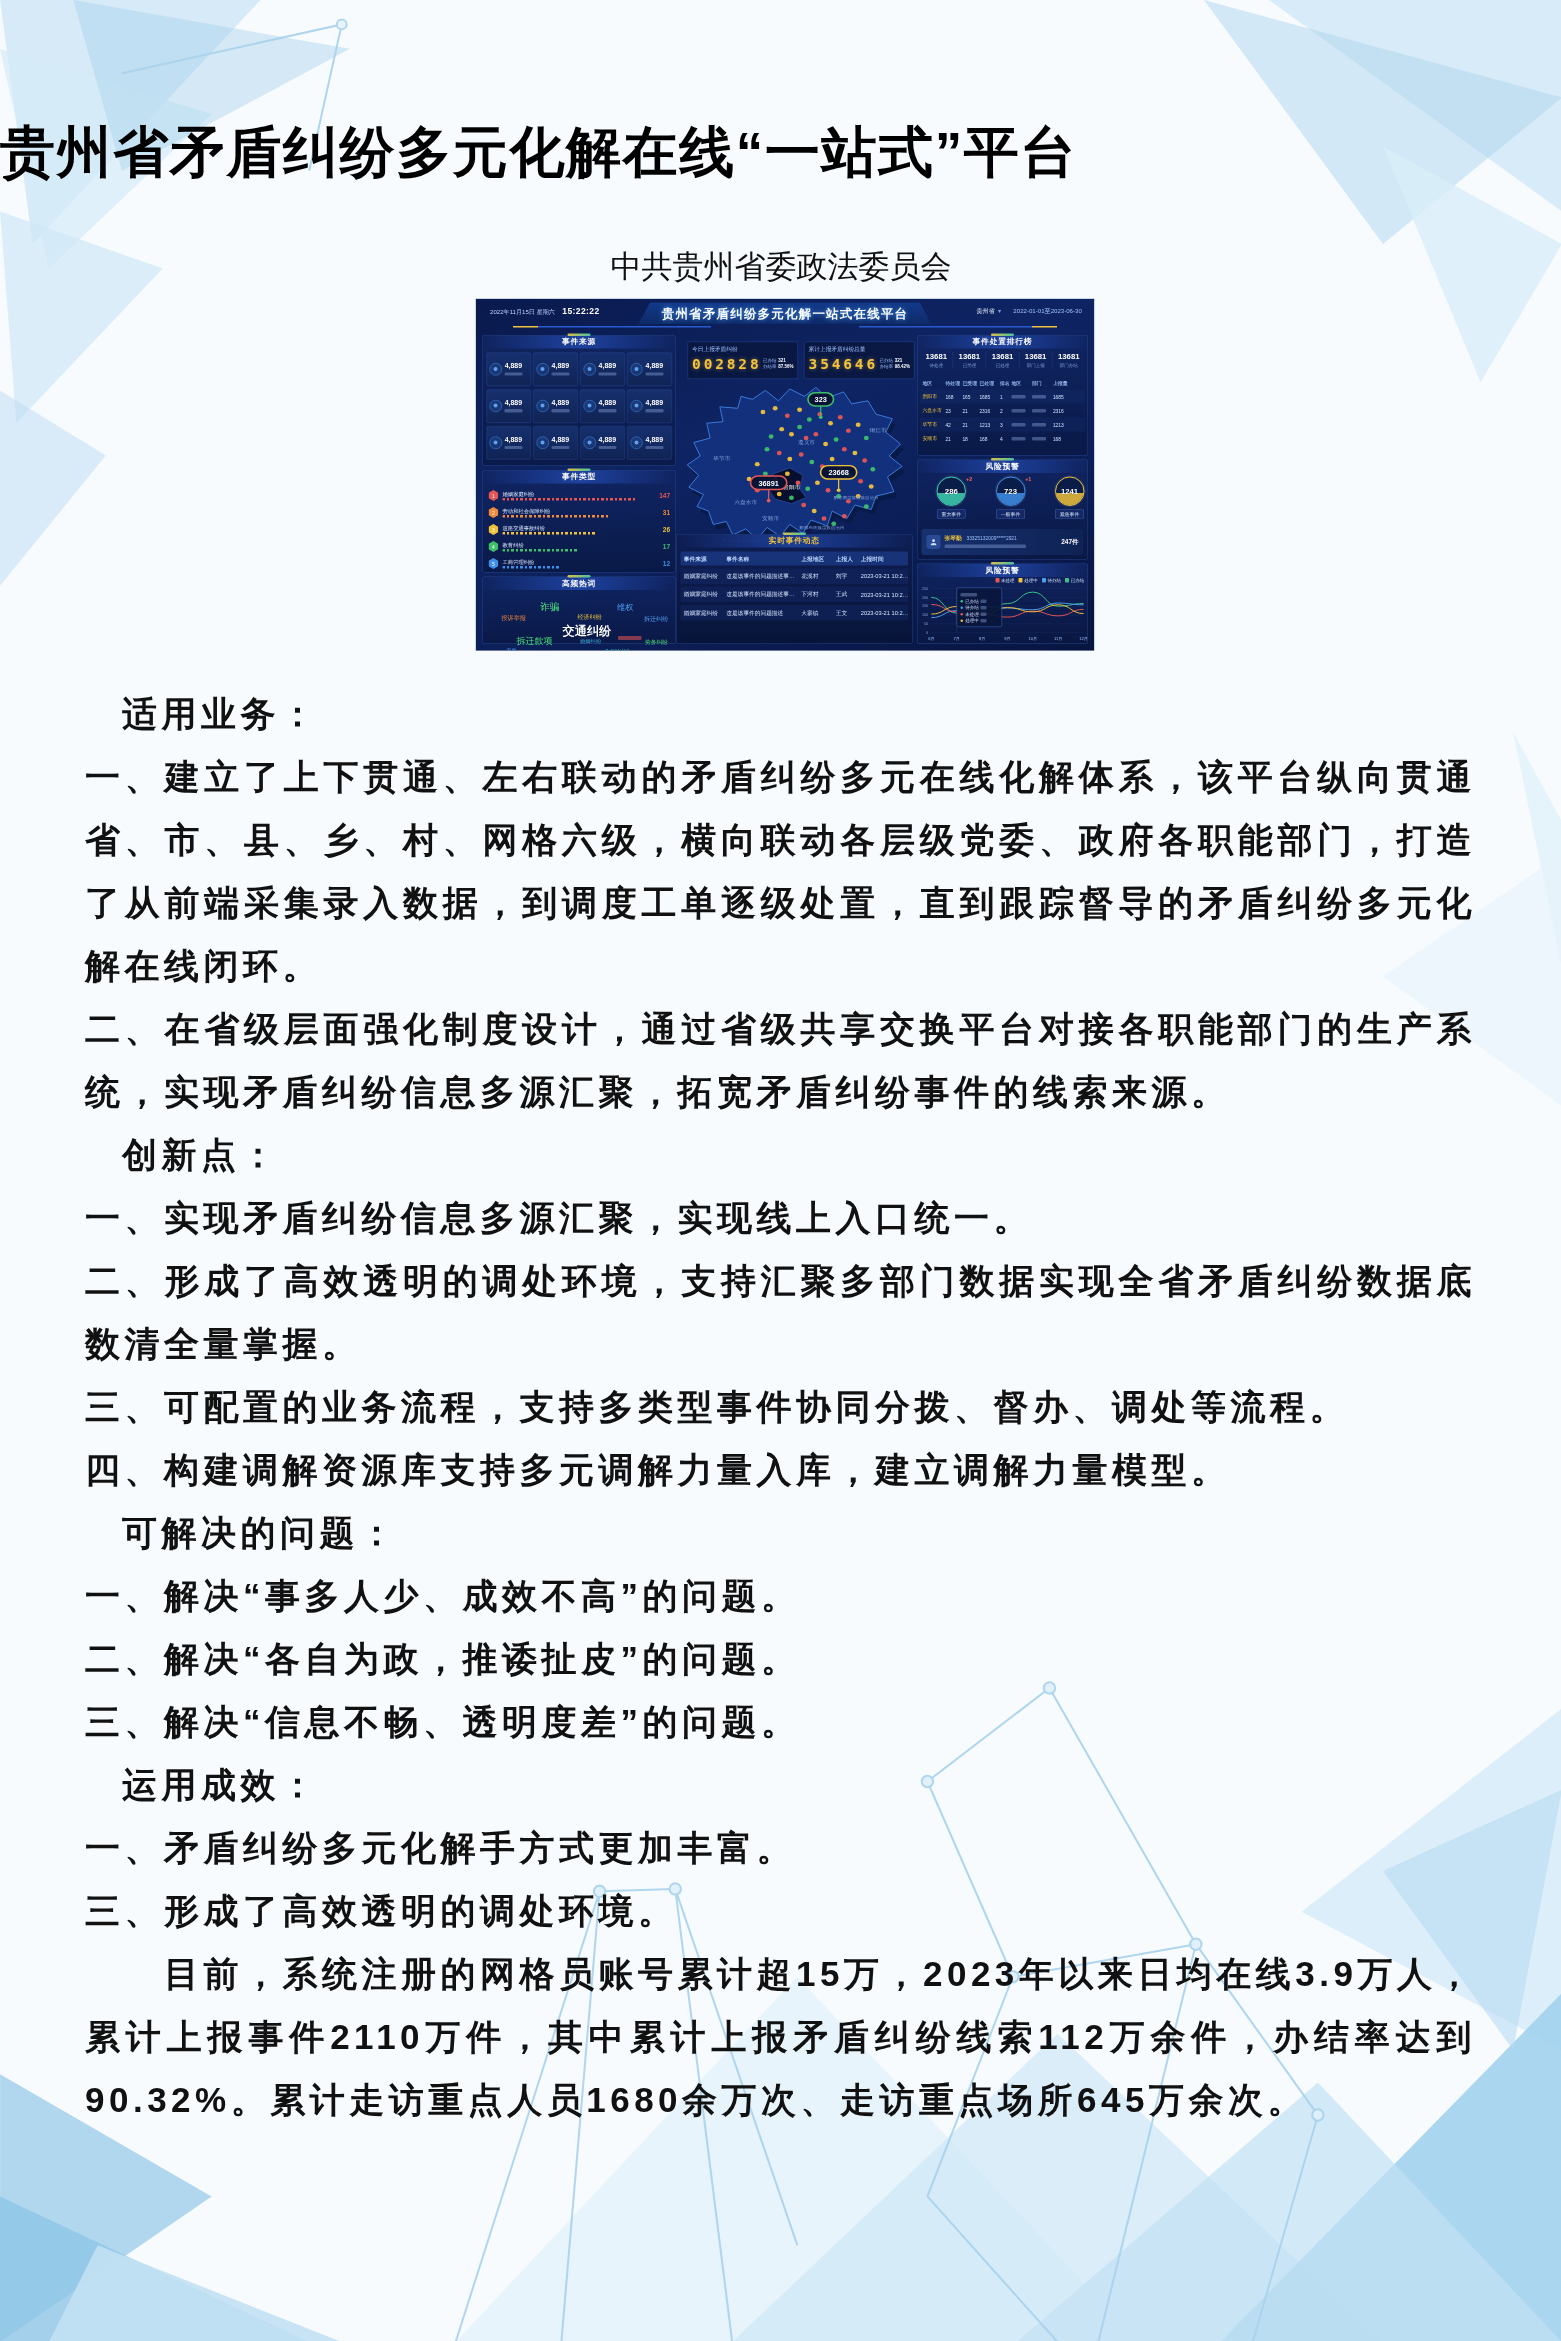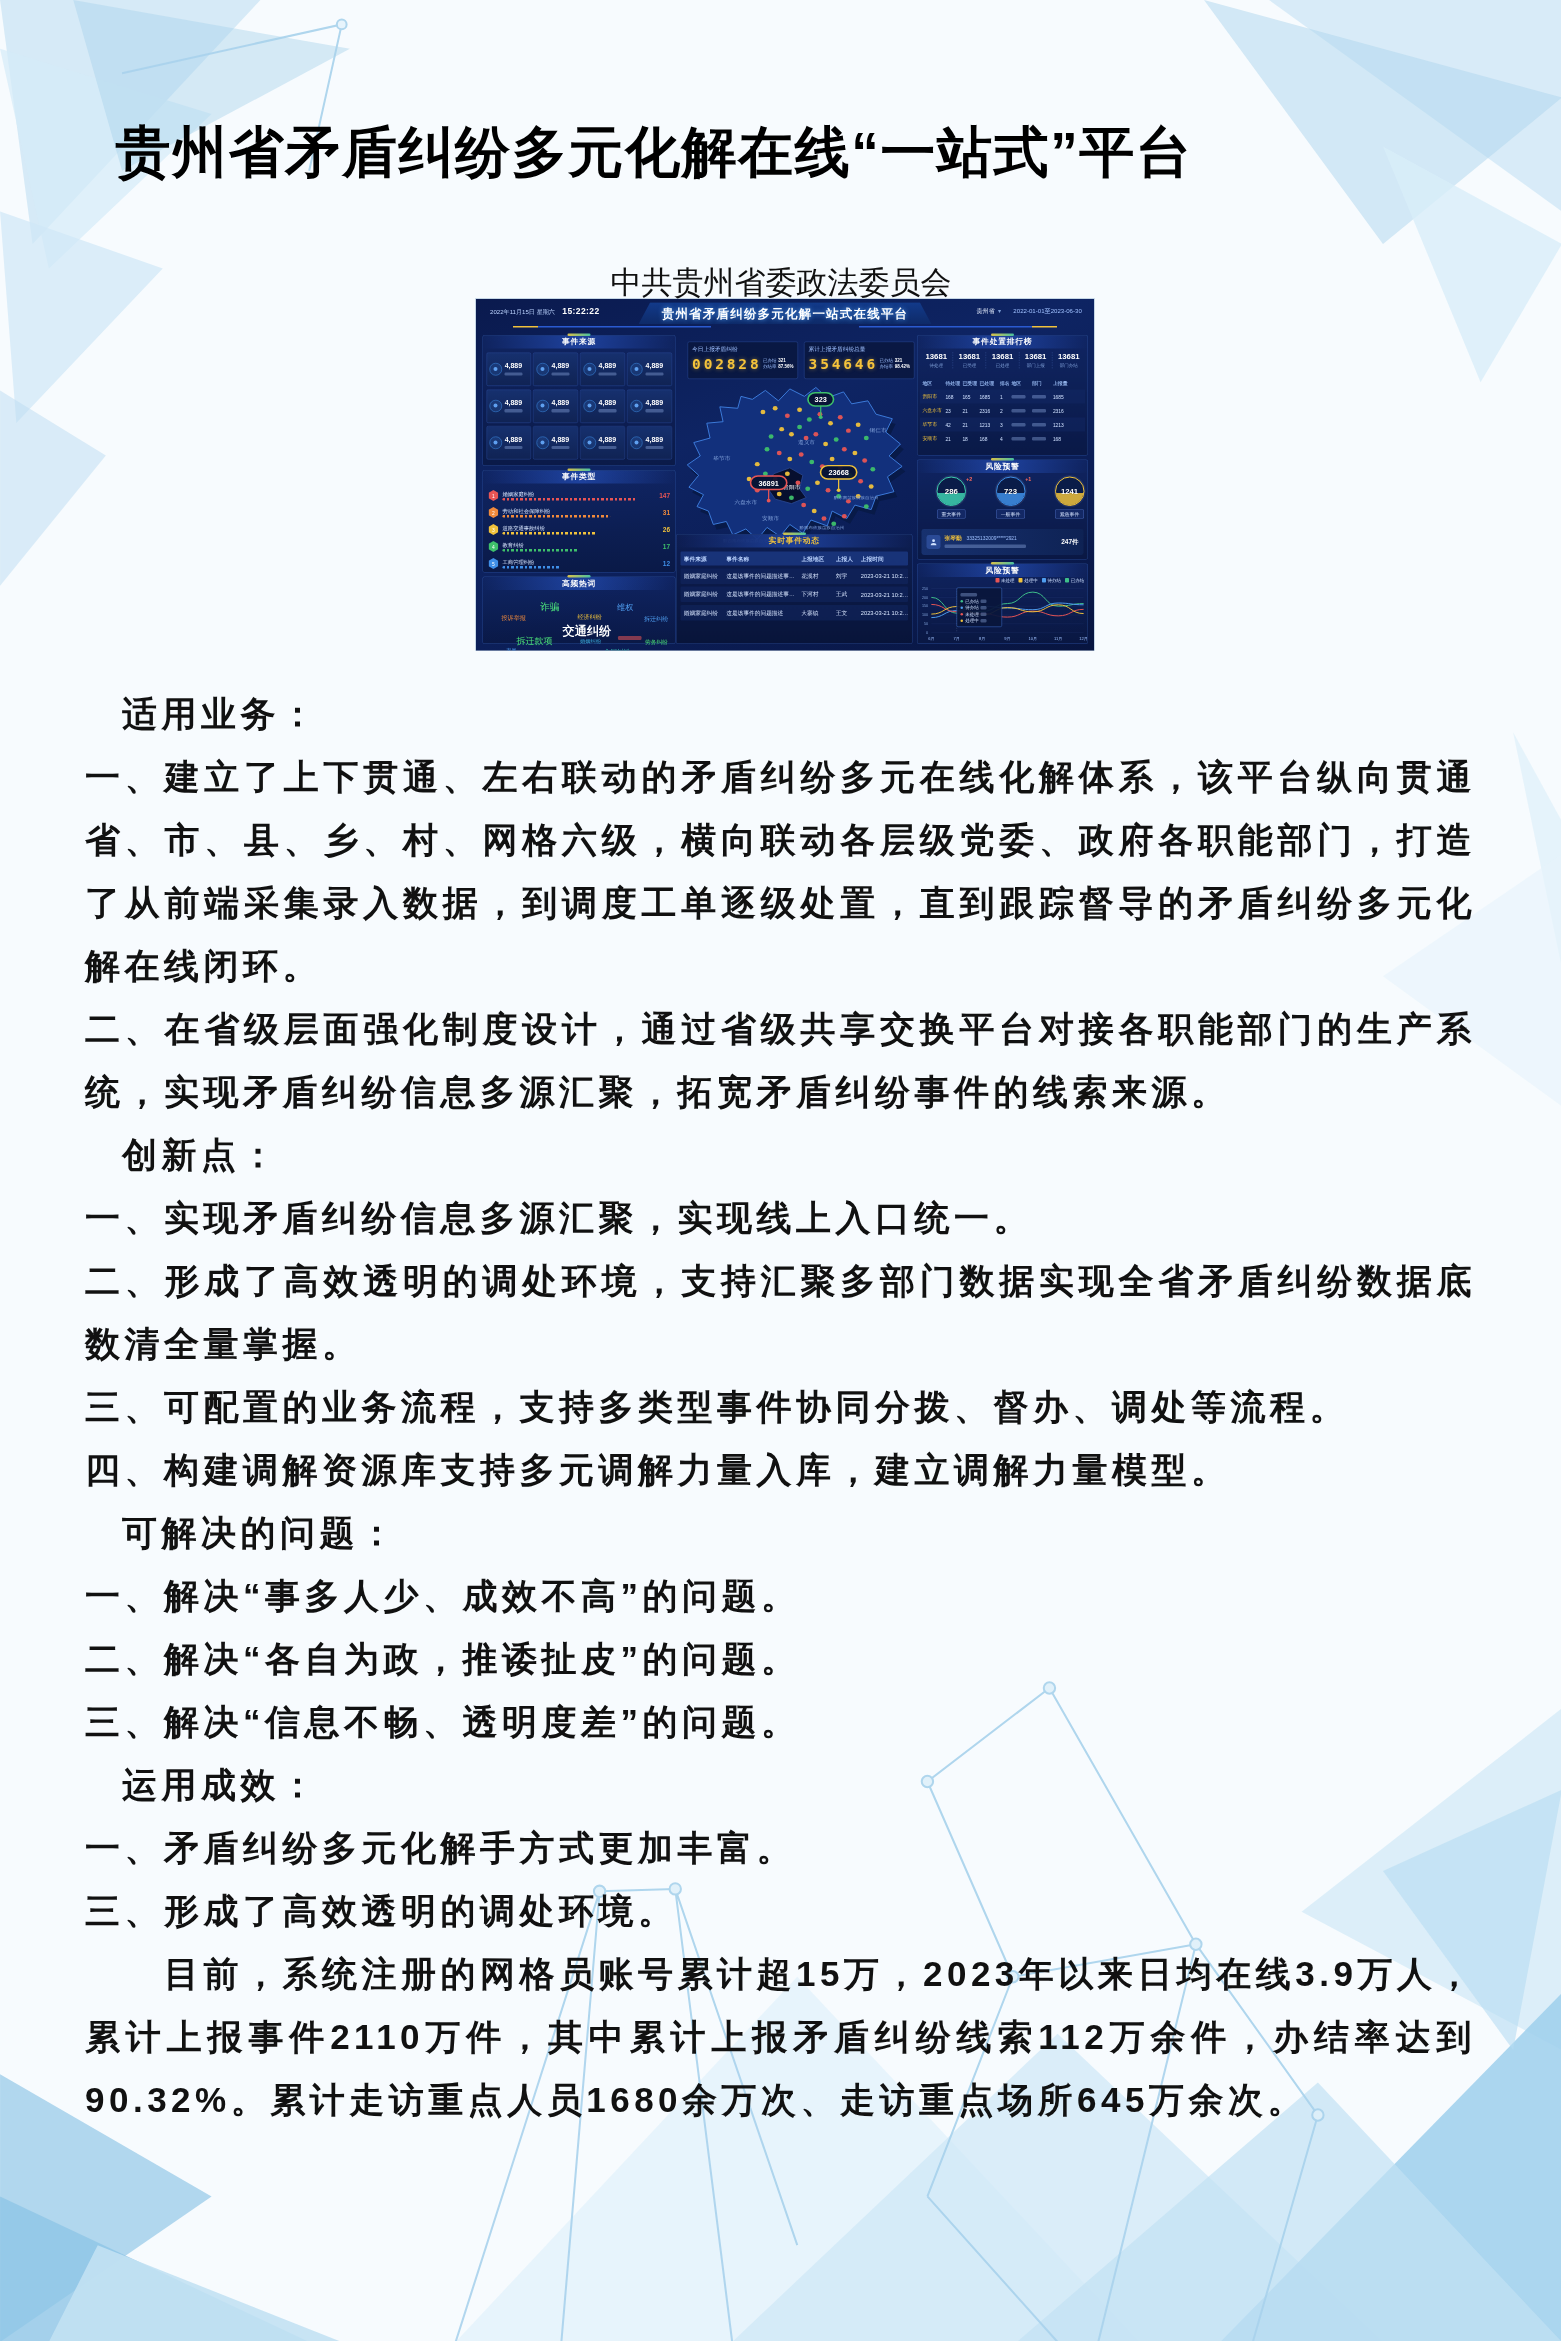--- a/index.html
+++ b/index.html
@@ -2,22 +2,22 @@
 <html style="font-size:13px"><head>
 <meta charset="utf-8">
 <style>
   * { margin:0; padding:0; box-sizing:border-box; }
   html,body { width:1562px; height:2342px; }
   body { font-family:"Liberation Sans","DejaVu Sans",sans-serif; background:#f7fbfe; position:relative; overflow:hidden; }
   .page { position:absolute; inset:0; }
   svg.deco { position:absolute; left:0; top:0; z-index:0; }
 
   
-  .title { position:absolute; left:16px; top:116px; width:1276px; text-align:center; font-size:55px; font-weight:900; letter-spacing:1.6px; color:#000; z-index:3; }
-  .subtitle { position:absolute; left:0; top:262px; width:1562px; text-align:center; font-size:31px; font-weight:500; color:#111; z-index:3; }
+  .title { position:absolute; left:0; top:116px; width:1276px; font-size:55px; font-weight:900; letter-spacing:1.6px; color:#000; z-index:3; }
+  .subtitle { position:absolute; left:0; top:246px; width:1562px; text-align:center; font-size:31px; font-weight:500; color:#111; z-index:3; }
   .content { position:absolute; left:85px; top:682px; width:1391px; z-index:3; color:#111; font-size:35px; line-height:63px; letter-spacing:4.5px; font-weight:500; }
   .content p { text-align:justify; text-align-last:left;font-weight:bold; }
   .content p.h { font-weight:800; text-indent:37px; }
   .content p.closing { text-indent:79px; }
 
   
   .dash { position:absolute; left:476px; top:299px; width:618px; height:351px; z-index:2; box-shadow:0 0 0 0.8px #b9cfe0; }
   .dash-inner { width:1236px; height:703px; transform:scale(.5); transform-origin:0 0; position:relative;
     background:linear-gradient(160deg,#0a1a4e 0%,#0e2463 38%,#0b1d55 70%,#081540 100%);
     color:#cfe0ff; font-family:"Liberation Sans","DejaVu Sans",sans-serif; overflow:hidden; }

